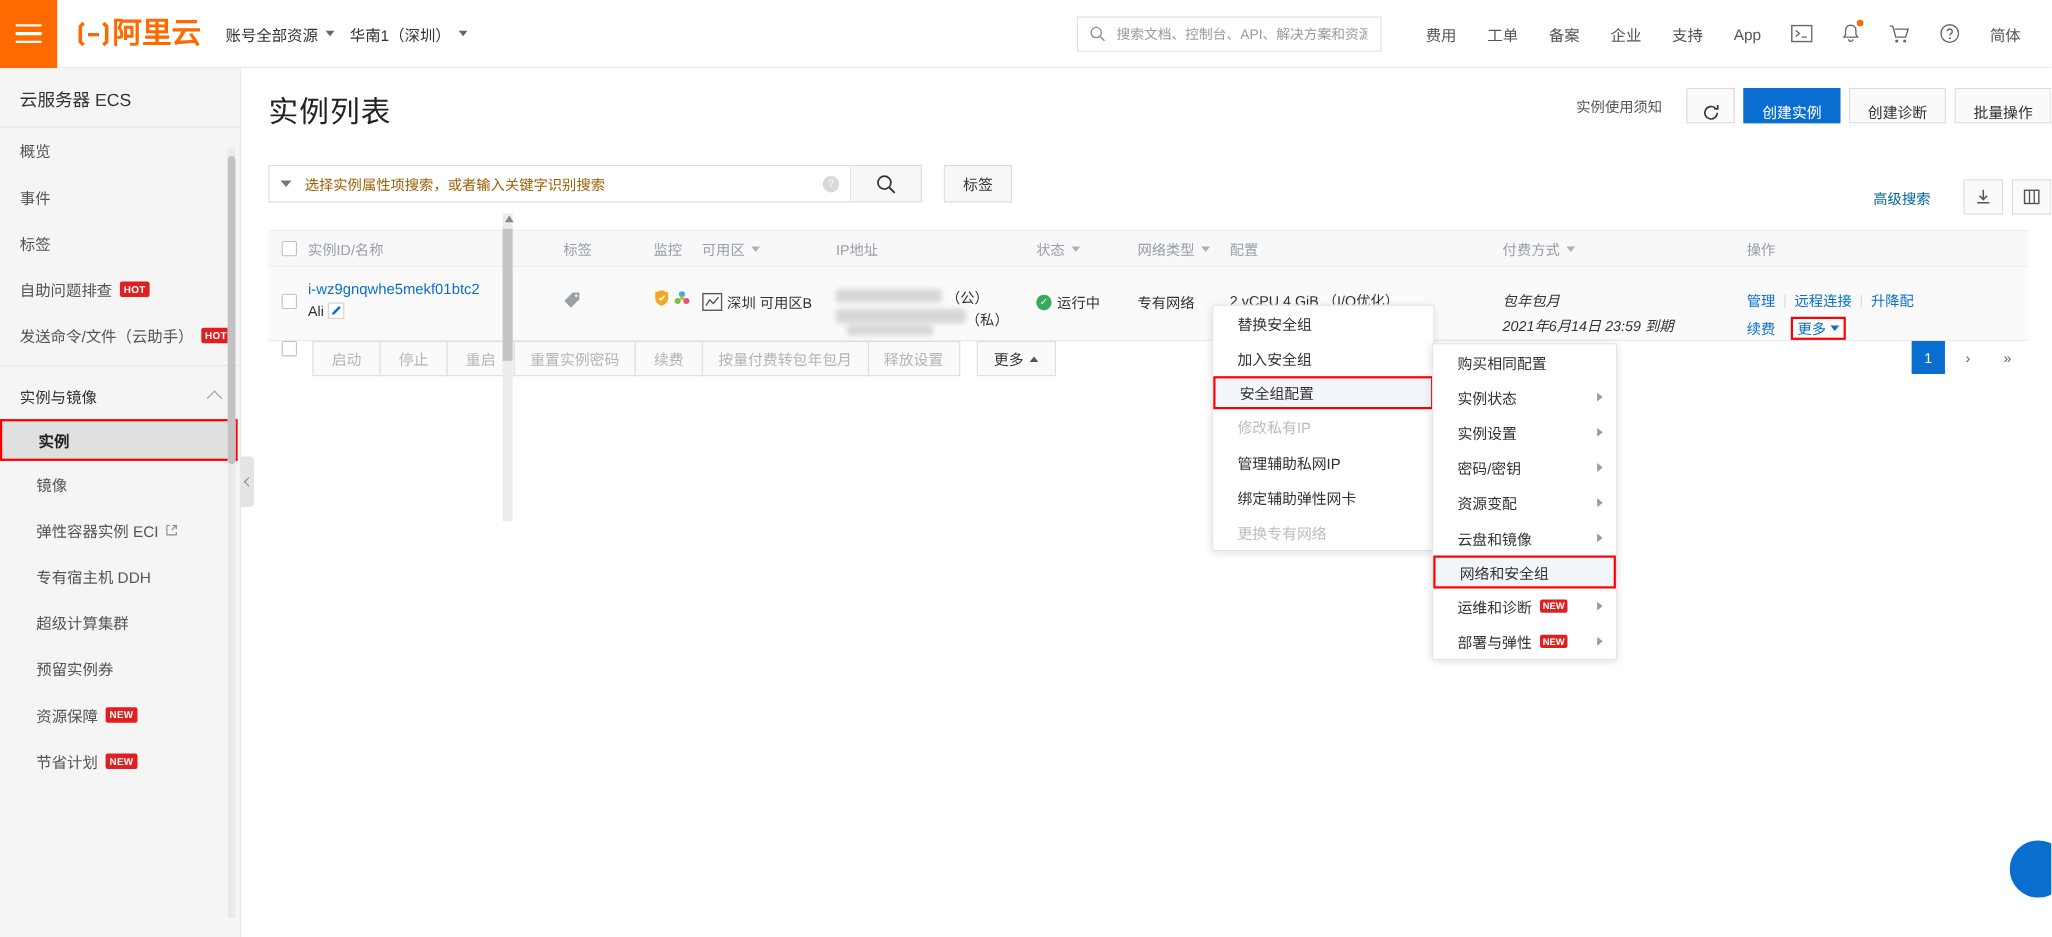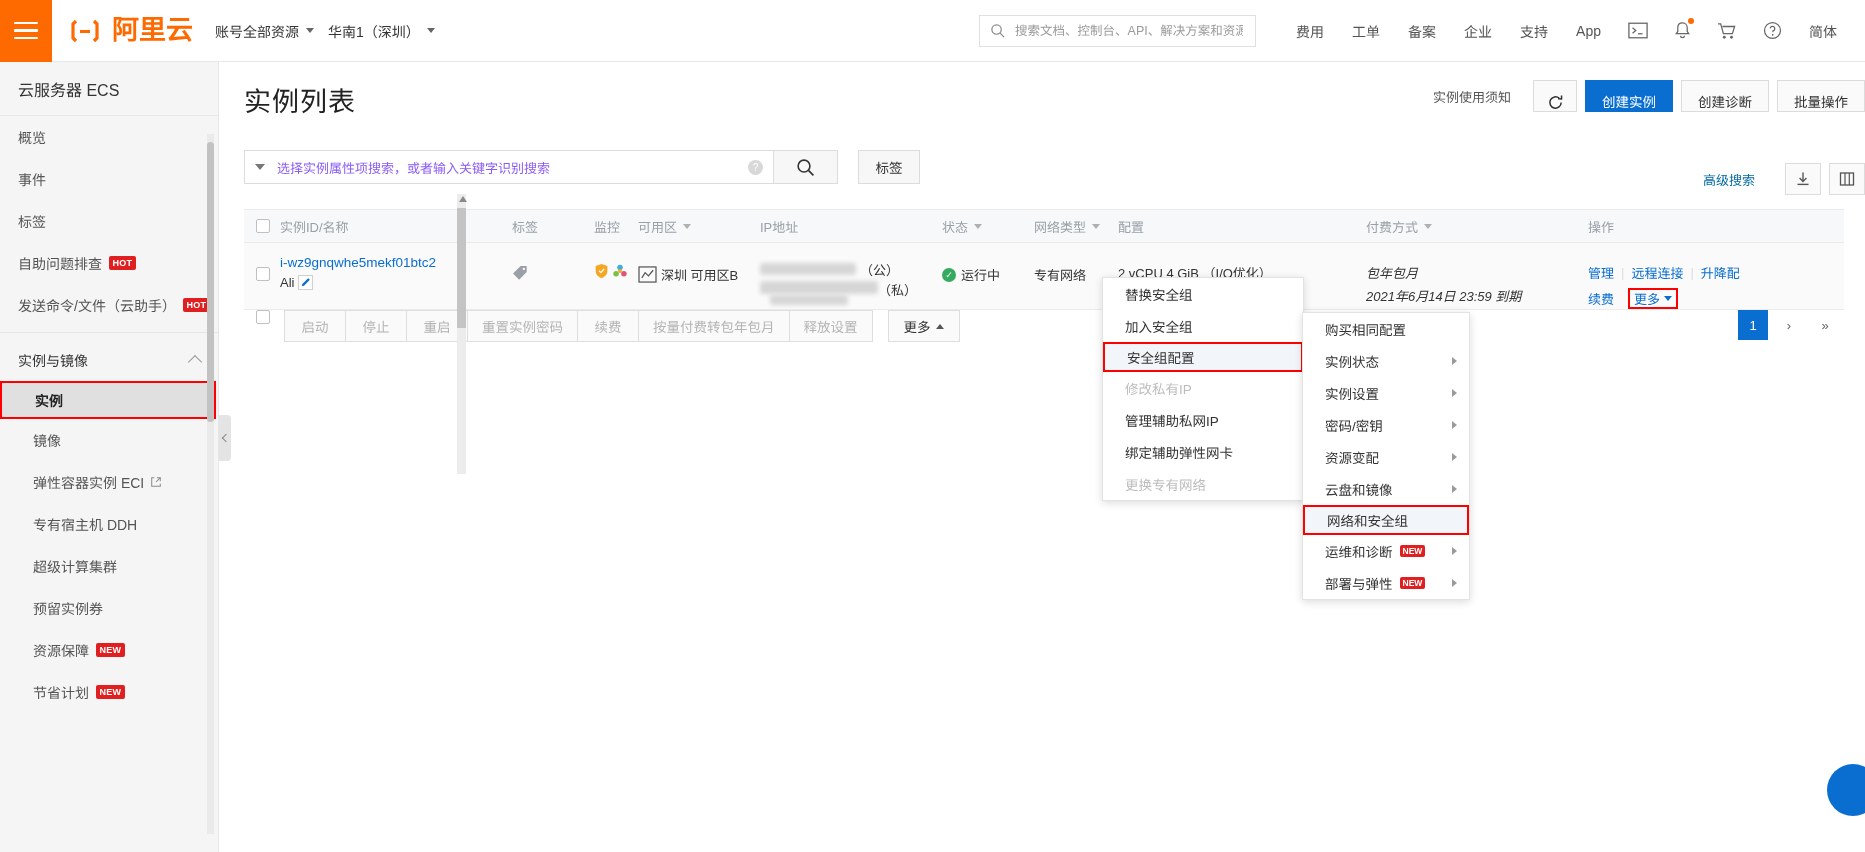--- a/index.html
+++ b/index.html
@@ -27,21 +27,21 @@
     cursor: pointer; flex: 0 0 52px;
   }
   .hamburger .bars { width: 24px; }
   .hamburger .bars span {
     display: block; height: 2.5px; background: #fff; margin: 5px 0; border-radius: 1px;
   }
   .brand {
     display: flex; align-items: center; margin-left: 18px; cursor: pointer;
   }
   .brand-text {
-    font-size: 27px; color: #ff6a00; font-weight: 700; margin-left: 12px; line-height:1;text-align:right;
+    font-size: 27px; color: #ff6a00; font-weight: 700; margin-left: 2px; line-height:1;text-align:right;
   }
   .resource-sel {
     margin-left: 22px; font-size: 14px; color: #333; display:flex; align-items:center;
     cursor:pointer; white-space:nowrap;
   }
   .region-sel {
     margin-left: 14px; font-size: 14px; color: #333; display:flex; align-items:center;
     cursor:pointer; white-space:nowrap;
   }
   .caret-down {
@@ -141,21 +141,21 @@
   
   .filter-row { display:flex; align-items:center; padding: 20px 0 0 12px; }
   .filter-input {
     width: 530px; height: 34px; border:1px solid #dcdcdc; background:#fff;
     display:flex; align-items:center; padding: 0 10px; cursor:text;
   }
   .filter-input .tri {
     width:0;height:0;border-left:5px solid transparent;border-right:5px solid transparent;
     border-top:6px solid #777; margin-right: 12px;
   }
-  .filter-input .ph { font-size: 13px; color:#8b5cf6; flex:1; }
+  .filter-input .ph { font-size: 13px; color:#a16207; flex:1; }
   .q-help {
     width: 15px; height: 15px; border-radius:50%; background:#d8d8d8; color:#fff;
     font-size: 10px; display:flex; align-items:center; justify-content:center; cursor:pointer;
   }
   .search-btn {
     width: 64px; height: 34px; border:1px solid #dcdcdc; border-left:none; background:#f7f7f7;
     display:flex; align-items:center; justify-content:center; cursor:pointer;
   }
   .tag-btn {
     width: 62px; height: 34px; border:1px solid #dcdcdc; background:#f7f7f7;

